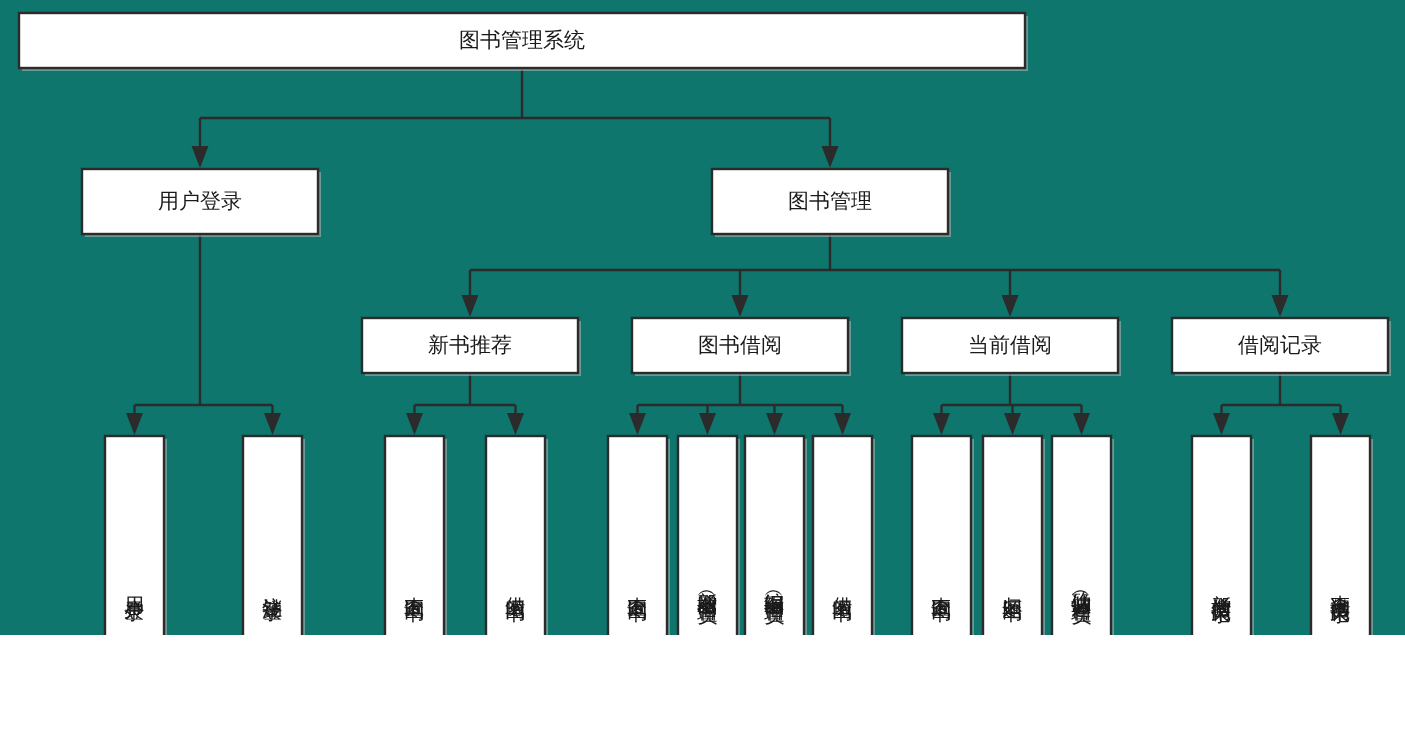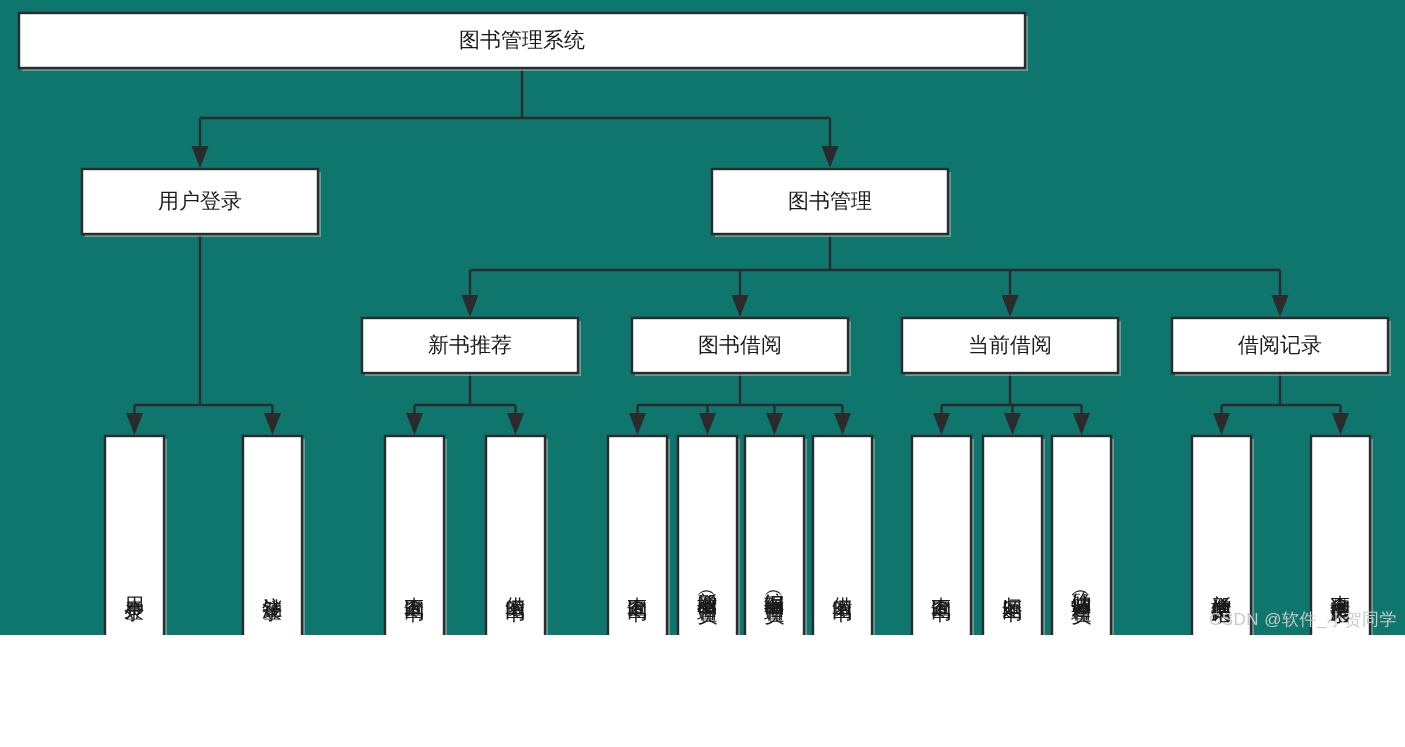--- a/index.html
+++ b/index.html
@@ -252,14 +252,13 @@
       <div class="node-label-v" style="left: 608px; top: 436px; width: 59px; height: 297px;">查询图书</div>
       <div class="node-label-v" style="left: 678px; top: 436px; width: 59px; height: 297px;">新增图书（管理员）</div>
       <div class="node-label-v" style="left: 745px; top: 436px; width: 59px; height: 297px;">编辑图书（管理员）</div>
       <div class="node-label-v" style="left: 813px; top: 436px; width: 59px; height: 297px;">借阅图书</div>
       <div class="node-label-v" style="left: 912px; top: 436px; width: 59px; height: 297px;">查询图书</div>
       <div class="node-label-v" style="left: 983px; top: 436px; width: 59px; height: 297px;">归还图书</div>
       <div class="node-label-v" style="left: 1052px; top: 436px; width: 59px; height: 297px;">确认归还（管理员）</div>
       <div class="node-label-v" style="left: 1192px; top: 436px; width: 59px; height: 297px;">新增借阅记录</div>
       <div class="node-label-v" style="left: 1311px; top: 436px; width: 59px; height: 297px;">查询借阅记录</div>
     </div>
-  <div class="watermark">CSDN @软件_小贺同学</div>
 </div>
 
 </body></html>

